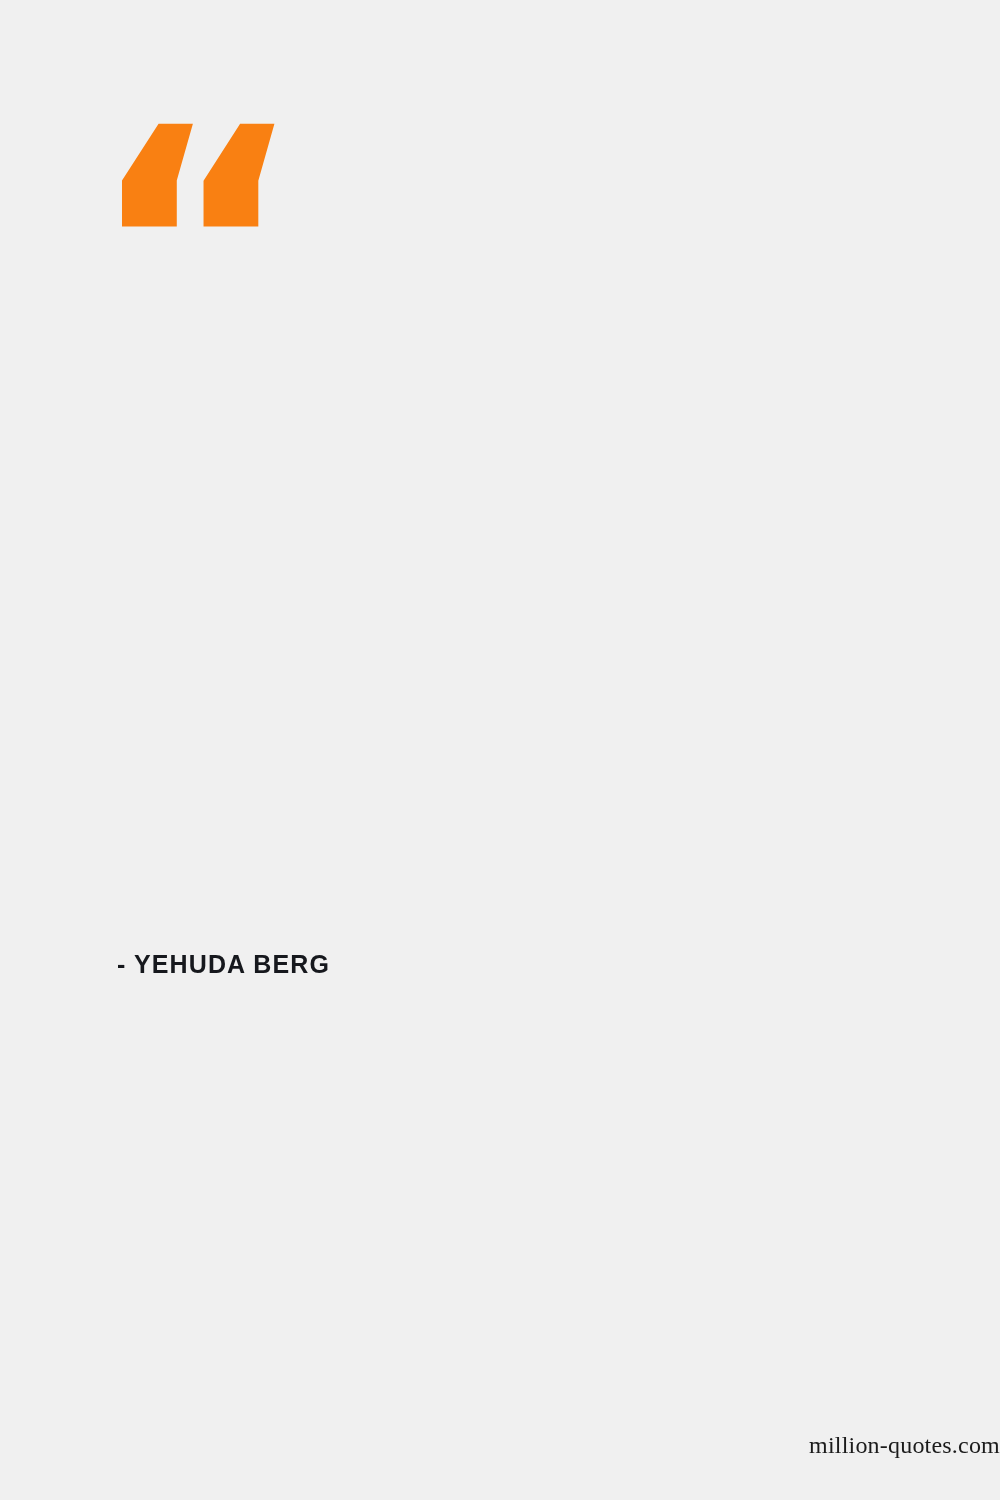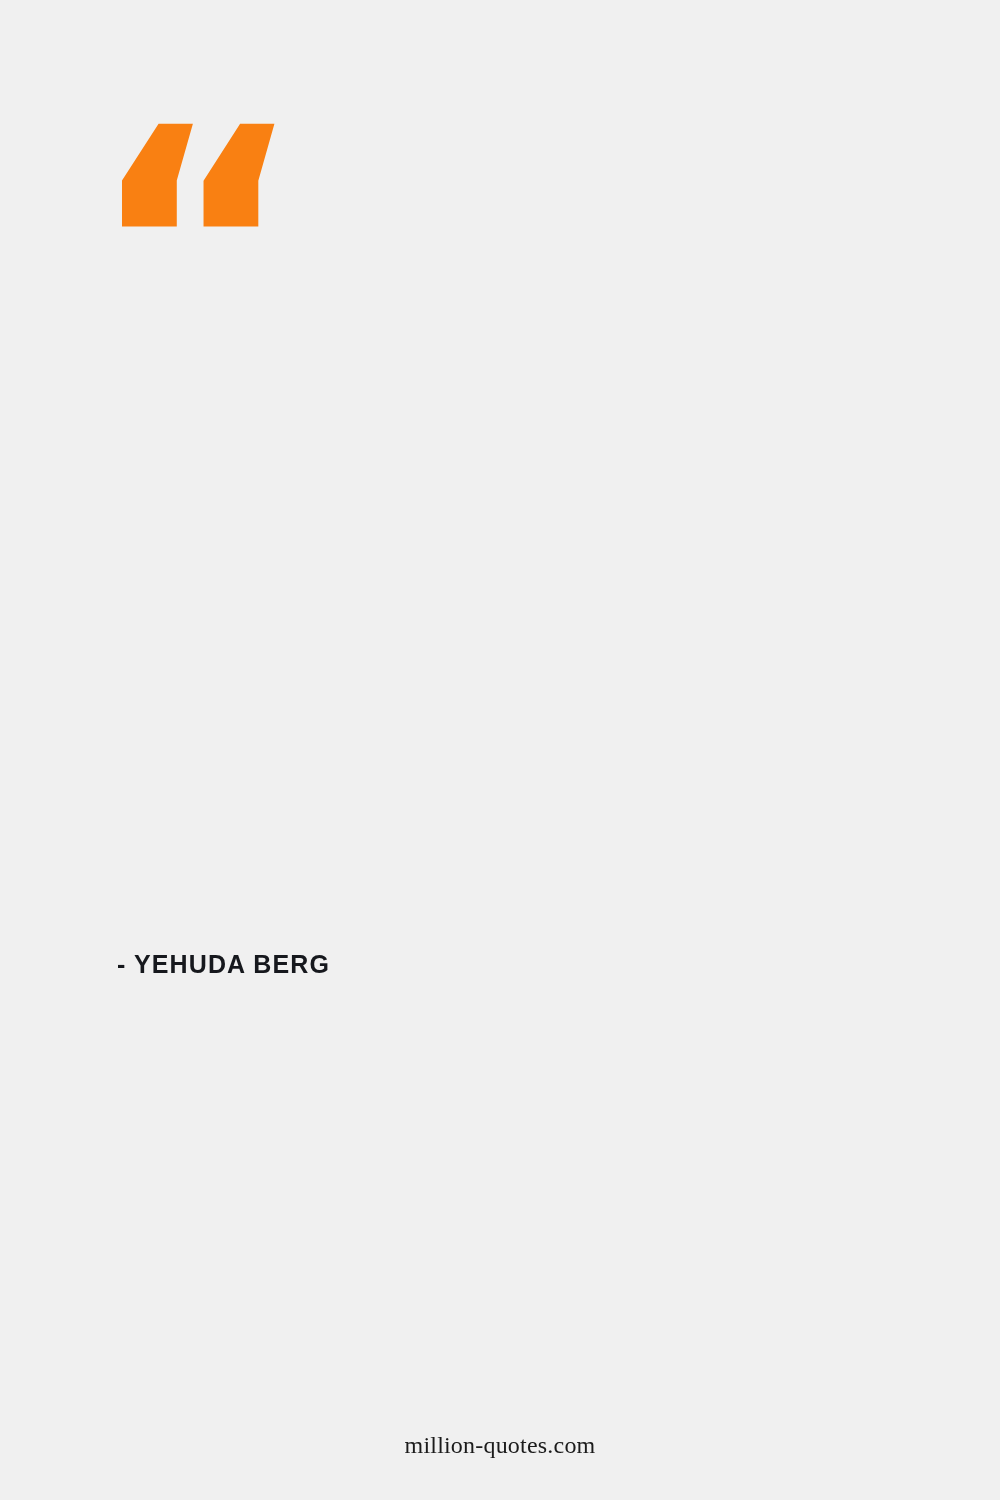--- a/index.html
+++ b/index.html
@@ -57,21 +57,21 @@
     letter-spacing: 1.1px;
     color: #16181d;
     text-transform: uppercase;
     margin-left: 20px;
   }
   .site-footer {
     position: absolute;
     left: 0;
     right: 0;
     top: 1432px;
-    text-align: center;
+    text-align: right;
     font-family: "Liberation Serif", serif;
     font-size: 24px;
     color: #1b1b1b;
     letter-spacing: 0.2px;
   }
 </style>
 </head>
 <body>
 
 <div class="quote-card">

